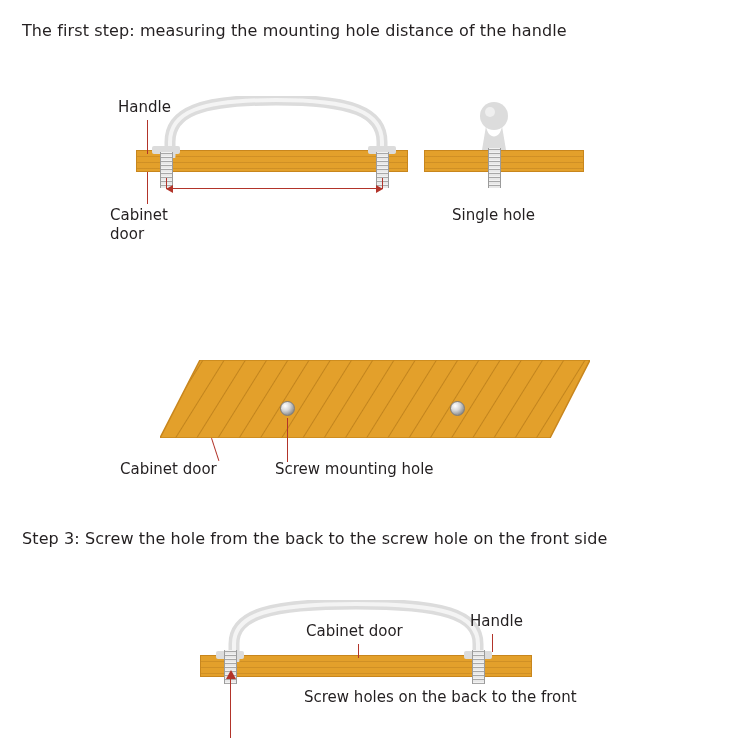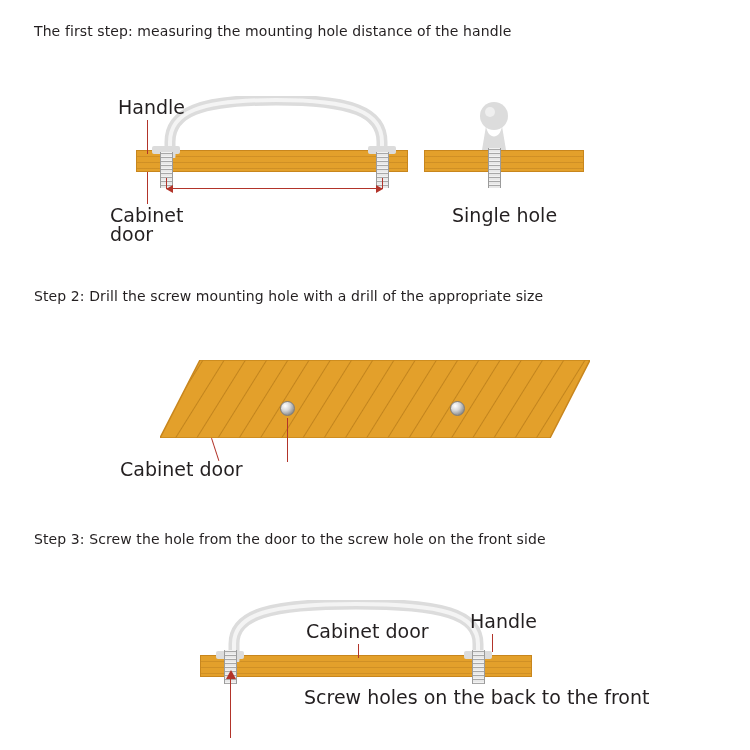--- a/index.html
+++ b/index.html
@@ -15,37 +15,36 @@
     position: relative;
     overflow: hidden;
   }
   .page {
     position: relative;
     width: 750px;
     height: 750px;
   }
   .step-heading {
     position: absolute;
-    font-size: 14px;
+    font-size: 16px;
     line-height: 30px;
     color: #231f20;
     letter-spacing: 0.1px;
     white-space: pre-wrap;
-    margin-left: 12px;
   }
   #heading1 { left: 22px; top: 16px; width: 710px; }
   #heading2 { left: 22px; top: 281px; width: 710px; }
   #heading3 { left: 22px; top: 524px; width: 716px; }
 
   .fig {
     position: absolute;
   }
   .lbl {
     position: absolute;
-    font-size: 19px;
+    font-size: 15px;
     line-height: 19px;
     color: #231f20;
     white-space: pre-line;
   }
 
   
   #fig1 { left: 0px; top: 92px; width: 750px; height: 160px; }
 
   .board {
     position: absolute;
@@ -168,43 +167,43 @@
       <circle cx="24" cy="16" r="14" fill="#dcdcdc"></circle>
       <path d="M16,26 C18,40 30,40 32,26 L36,50 L12,50 Z" fill="#dcdcdc"></path>
       <circle cx="20" cy="12" r="5" fill="#efefef"></circle>
     </svg>
 
     <div class="screw" style="left:488px; top:56px; height:40px;"></div>
 
     <div class="lbl" style="left:452px; top:114px;text-align:right;">Single hole</div>
   </div>
 
-  <div class="step-heading" id="heading2">Step 2: Drill the screw mounting hole with a drill of the appropriate size</div>
 
   <div class="fig" id="fig2">
     <svg style="position:absolute; left:160px; top:0px;" width="430" height="78" viewBox="0 0 430 78">
       <defs>
         <pattern id="grain" width="18" height="18" patternUnits="userSpaceOnUse" patternTransform="rotate(32)">
           <rect width="18" height="18" fill="#e3a02b"></rect>
           <line x1="0" y1="0" x2="0" y2="18" stroke="#c2841d" stroke-width="2"></line>
         </pattern>
       </defs>
       <polygon points="40,0 430,0 390,78 0,78" fill="url(#grain)" stroke="#c8861d" stroke-width="1.5"></polygon>
     </svg>
 
     <div class="hole" style="left:280px; top:41px;"></div>
     <div class="hole" style="left:450px; top:41px;"></div>
 
     <div class="leader" style="left:211px; top:78px; width:1.4px; height:24px; transform:rotate(-18deg); transform-origin:top center;"></div>
     <div class="leader leader-v" style="left:287px; top:58px; height:44px;"></div>
 
     <div class="lbl" style="left:120px; top:100px;">Cabinet door</div>
+    <div class="lbl" style="left:275px; top:100px;">Screw mounting hole</div>
   </div>
 
-  <div class="step-heading" id="heading3">Step 3: Screw the hole from the door to the screw hole on the front side</div>
+  <div class="step-heading" id="heading3">Step 3: Screw the hole from the back to the screw hole on the front side</div>
 
   <div class="fig" id="fig3">
 
     <div class="board" style="left:200px; top:55px; width:332px; height:22px;"></div>
 
     <svg class="arc-svg" style="left:224px; top:0px;" width="264" height="62" viewBox="0 0 264 62">
       <path d="M10,60 L10,44 C10,14 46,4 132,4 C218,4 254,14 254,44 L254,60" fill="none" stroke="#dcdcdc" stroke-width="11" stroke-linecap="round"></path>
       <path d="M10,60 L10,44 C10,14 46,4 132,4 C218,4 254,14 254,44 L254,60" fill="none" stroke="#f4f4f4" stroke-width="4" stroke-linecap="round"></path>
     </svg>
 

